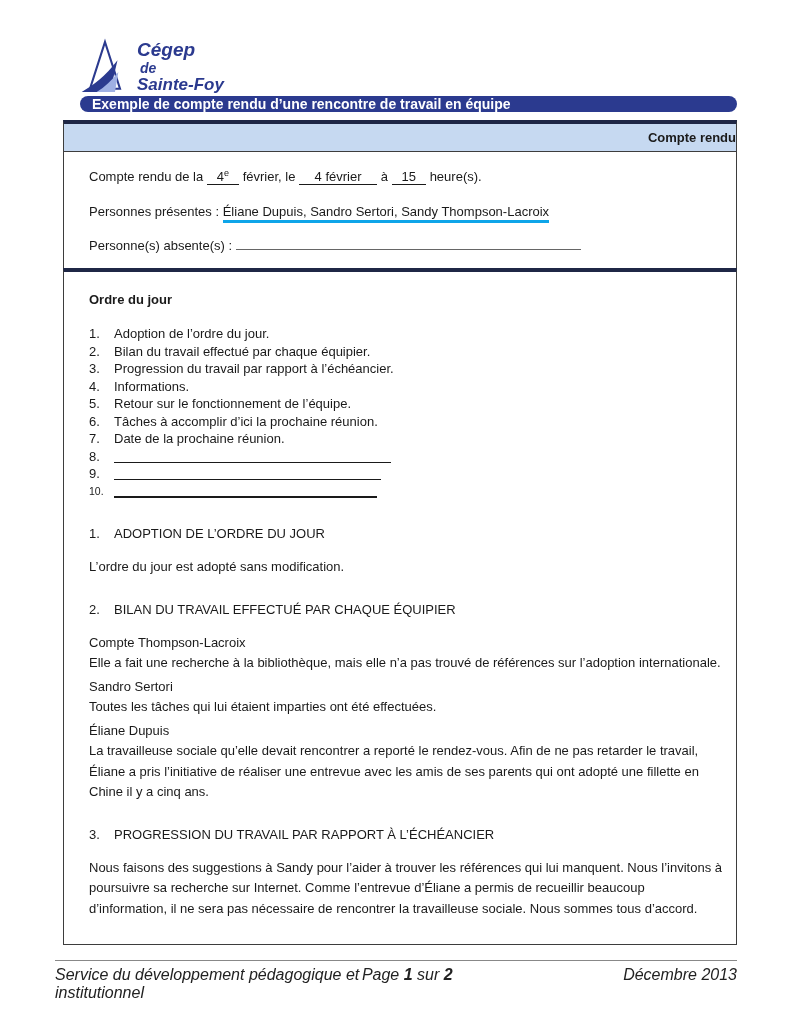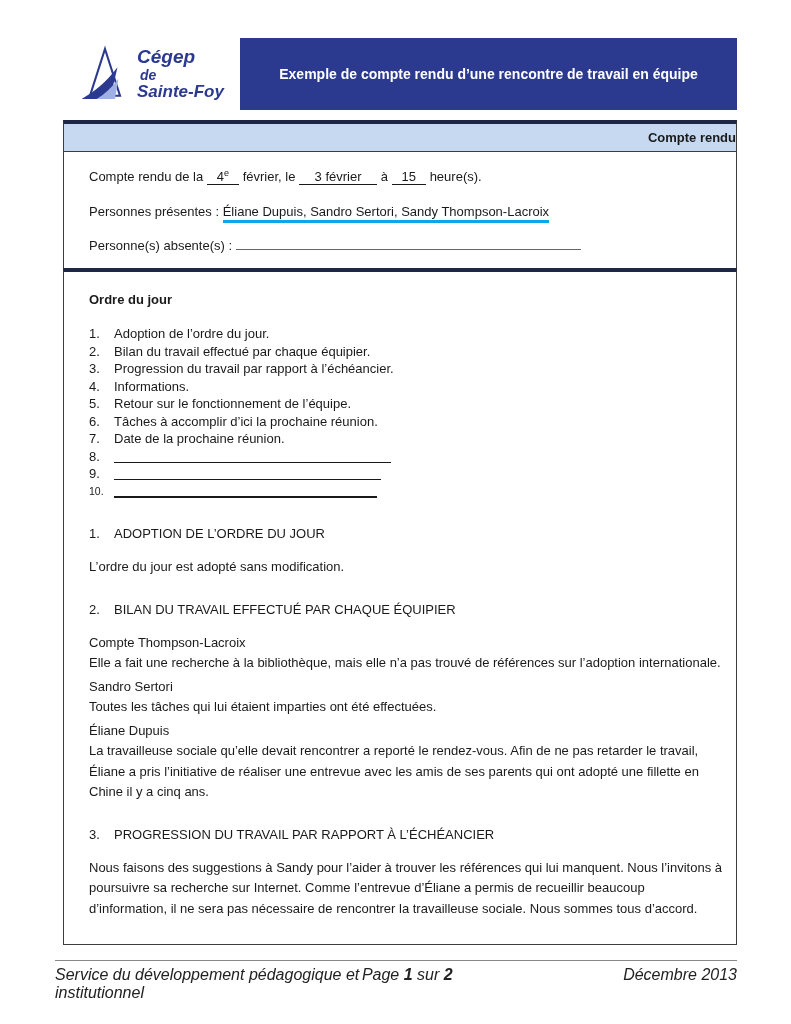--- a/index.html
+++ b/index.html
@@ -16,20 +16,21 @@
     overflow: hidden;
   }
 
   
   .header {
     position: absolute;
     top: 38px; left: 80px; right: 54px;
     height: 72px;
     display: flex;
     align-items: stretch;
+    flex-direction: column;
   }
   .logo {
     width: 160px;
     display: flex;
     align-items: center;
     gap: 7px;
     flex: none;
   }
   .logo-mark { width: 50px; height: 58px; flex: none; }
   .logo-text {
@@ -42,23 +43,24 @@
   .logo-l2 { font-size: 14px; margin: 1px 0 1px 3px; }
   .logo-l3 { font-size: 17px; }
   .banner {
     flex: 1;
     background: #2b3a8f;
     color: #ffffff;
     font-weight: bold;
     font-size: 14px;
     display: flex;
     align-items: center;
-    justify-content: center;
+    justify-content: flex-start;
     text-align: center;
     padding: 0 12px;
+    border-radius: 9px;
   }
 
   
   .box {
     position: absolute;
     left: 63px; right: 54px;
     background: #ffffff;
     border: 1px solid #3d3d3d;
     border-top: 4px solid #1f2746;
   }
@@ -154,21 +156,21 @@
 
   <div class="box box1">
     <div class="box1-header">
       <span>Compte rendu</span>
     </div>
     <div class="box1-body">
       <p class="meet-line">
         <span>Compte rendu de la</span>
         <span class="fill"><span>4</span><sup>e</sup></span>
         <span>février, le</span>
-        <span class="fill fill-date">3 février</span>
+        <span class="fill fill-date">4 février</span>
         <span>à</span>
         <span class="fill">15</span>
         <span>heure(s).</span>
       </p>
       <p class="meet-line">
         <span>Personnes présentes :</span>
         <span class="underlined">Éliane Dupuis, Sandro Sertori, Sandy Thompson-Lacroix</span>
       </p>
       <p class="meet-line">
         <span>Personne(s) absente(s) :</span>

